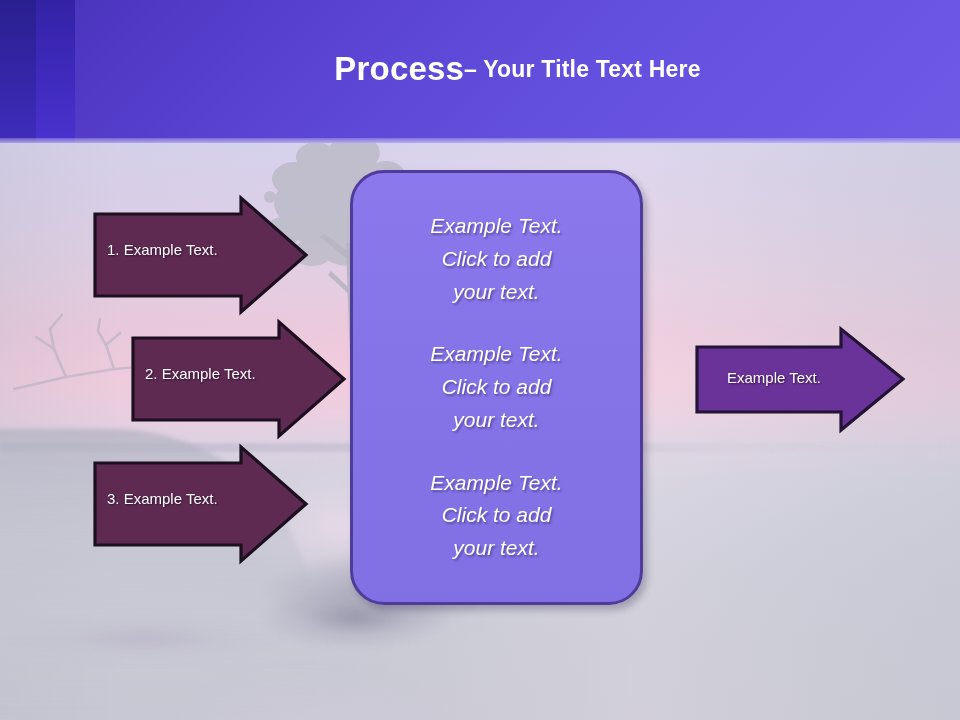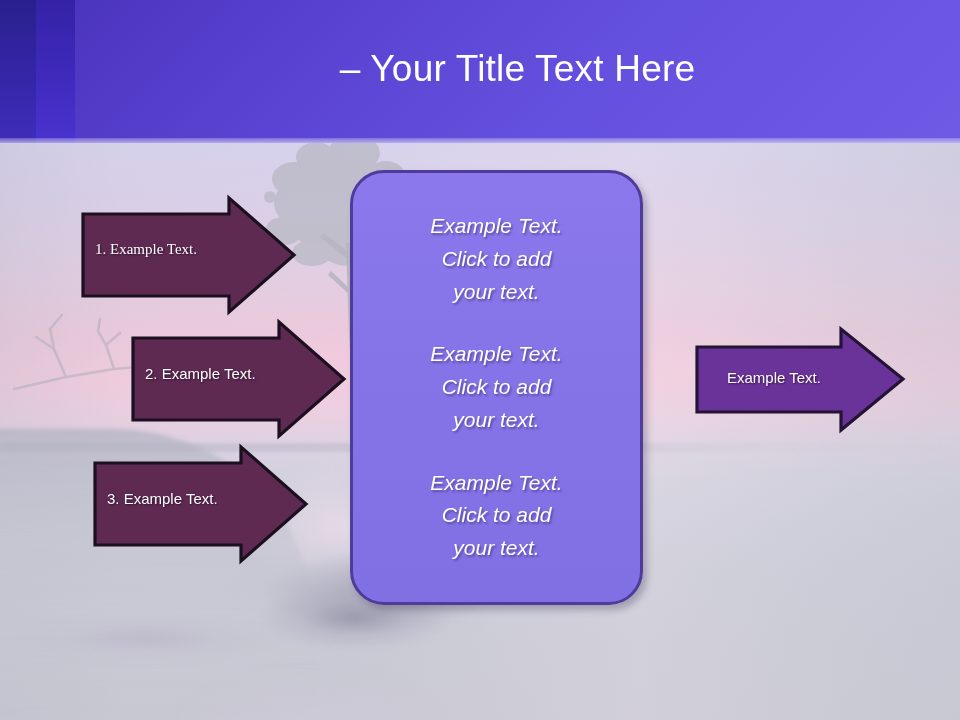--- a/index.html
+++ b/index.html
@@ -221,43 +221,43 @@
     white-space: nowrap;
   }
   .title-strong {
     color: #ffffff;
     font-size: 33px;
     font-weight: bold;
     letter-spacing: 0.2px;
   }
   .title-rest {
     color: #ffffff;
-    font-size: 37px;
-    font-weight: normal;
+    font-size: 23px;
+    font-weight: bold;
     letter-spacing: 0.2px;
   }
 
   
   .arrow {
     position: absolute;
     display: block;
   }
   .arrow svg { display: block; overflow: visible; }
   .arrow-label {
     position: absolute;
     color: #ffffff;
     font-size: 15px;
     font-weight: normal;
     text-shadow: 1px 1px 2px rgba(40,10,40,0.75);
     white-space: nowrap;
     pointer-events: none;
   }
 
   
-  .arrow-1 { left: 81px; top: 196px; font-family: Liberation Serif, serif; }
+  .arrow-1 { left: 93px; top: 196px; }
   .arrow-2 { left: 93px; top: 320px; margin-left: 38px; }
   .arrow-3 { left: 93px; top: 445px; }
   .arrow-1 .arrow-label,
   .arrow-2 .arrow-label,
   .arrow-3 .arrow-label {
     left: 14px;
     top: 45px;
   }
 
   
@@ -364,20 +364,21 @@
           <path d="M150 72 L176 68"></path>
         </g>
       </svg>
     </div>
   </div>
 
   <div class="header">
     <div class="header-band-a"></div>
     <div class="header-band-b"></div>
     <div class="title">
+      <span class="title-strong">Process</span>
         <span class="title-rest"> – Your Title Text Here</span>
     </div>
     <div class="header-sep"></div>
   </div>
 
   <div class="arrow arrow-1">
     <svg width="215" height="118" viewBox="0 0 215 118" xmlns="http://www.w3.org/2000/svg">
       <path d="M2 18 L148 18 L148 2 L213 59 L148 116 L148 100 L2 100 Z" fill="#5e2a52" stroke="#1c1020" stroke-width="3.2" stroke-linejoin="miter"></path>
     </svg>
     <span class="arrow-label">1. Example Text.</span>

